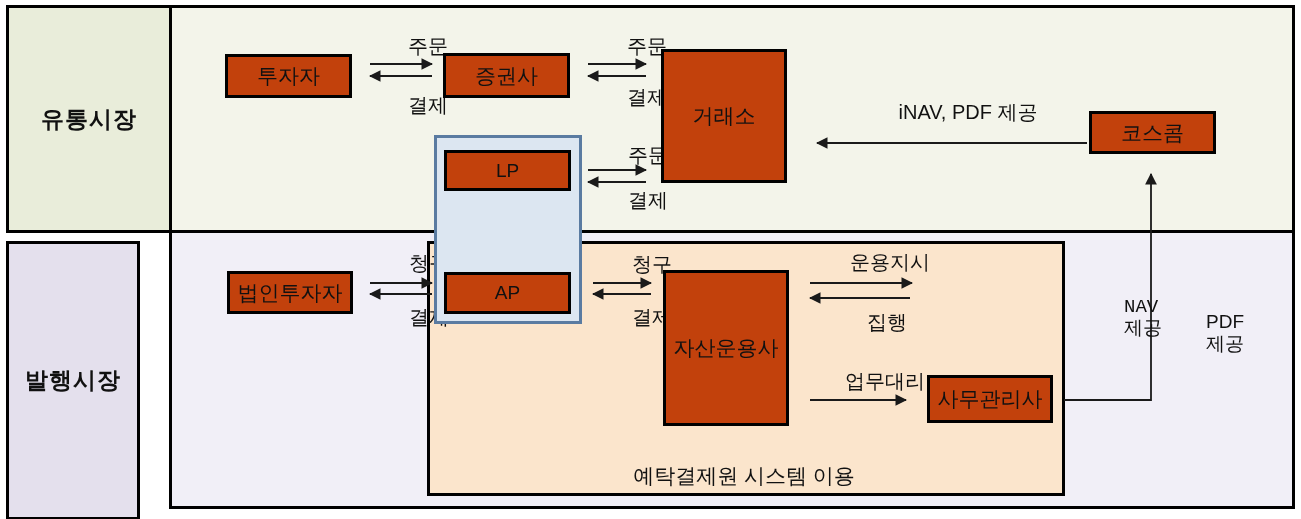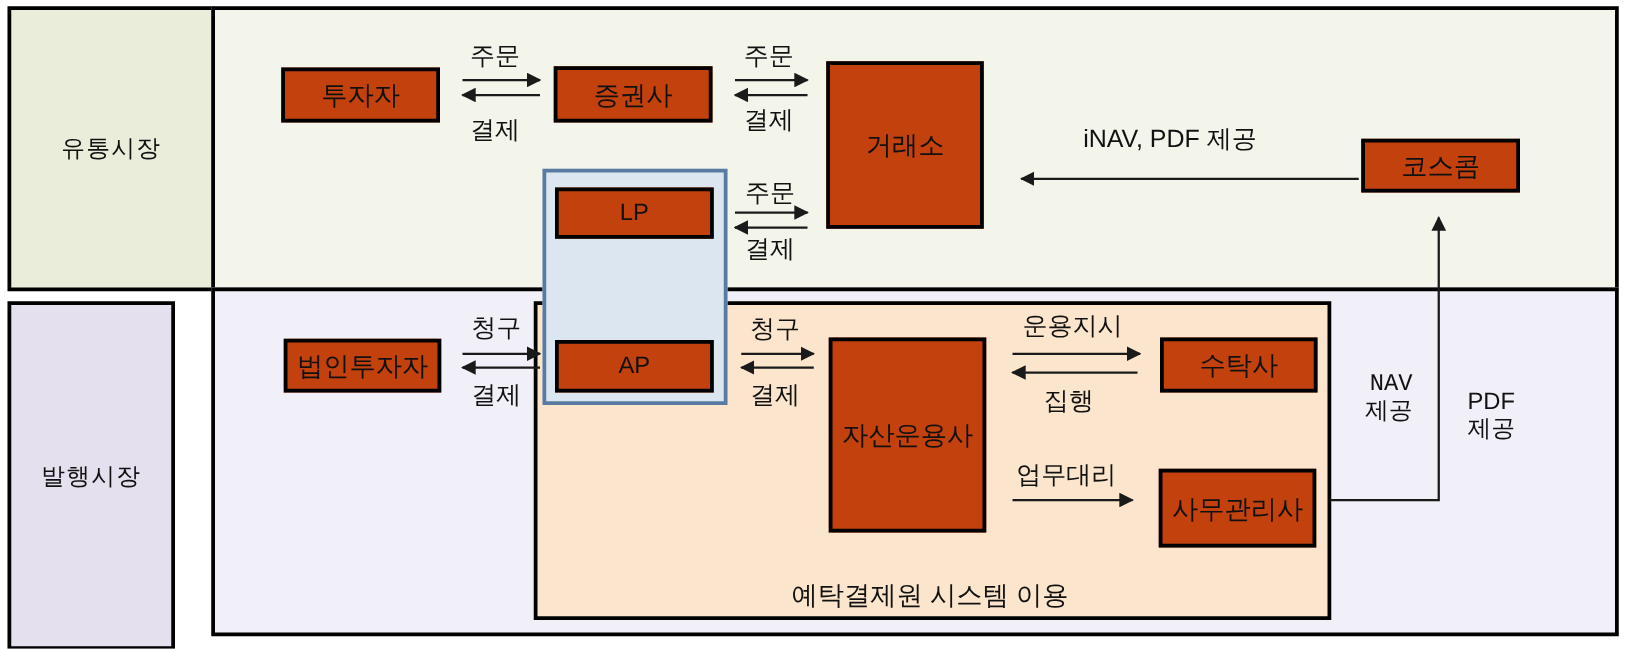--- a/index.html
+++ b/index.html
@@ -18,22 +18,22 @@
     border: 3px solid #000;
     display: flex;
     align-items: center;
     justify-content: center;
   }
   .cell-hdr-secondary { left: 6px;   top: 5px;   width: 166px;  height: 228px; background: var(--secondary-header-bg, #e9edda); z-index: 0; }
   .cell-body-secondary{ left: 169px; top: 5px;   width: 1126px; height: 228px; background: var(--secondary-body-bg, #f3f4ea);  z-index: 0; }
   .cell-hdr-primary   { left: 6px;   top: 241px; width: 134px;  height: 279px; background: var(--primary-header-bg, #e4e0ed);  z-index: 0; }
   .cell-body-primary  { left: 169px; top: 230px; width: 1126px; height: 279px; background: var(--primary-body-bg, #f1eff7);   z-index: 0; }
   .section-label {
-    font-size: 19px;
-    font-weight: normal;
+    font-size: 23px;
+    font-weight: bold;
     letter-spacing: 1px;
   }
   .panel-depository {
     position: absolute;
     left: 427px; top: 241px; width: 638px; height: 255px;
     box-sizing: border-box;
     border: 3px solid #000;
     background: var(--depository-bg, #fbe5cc);
     z-index: 1;
   }
@@ -54,22 +54,23 @@
     stroke: var(--arrow, #1a1a1a);
     stroke-width: 1.8;
     fill: none;
   }
   .flow-label {
     position: absolute;
     transform: translate(-50%, -50%);
     font-size: 20px;
     line-height: 1.15;
     white-space: pre-line;
-    text-align: right;
+    text-align: left;
     z-index: 3;
+    margin-left: 32px;
   }
   .node {
     position: absolute;
     box-sizing: border-box;
     background: #c2410c;
     border: 3px solid var(--box-border, #000);
     display: flex;
     align-items: center;
     justify-content: center;
     font-size: 21px;
@@ -145,16 +146,15 @@
   <div class="panel-lp-ap"></div>
 
   <div class="node" style="left:225px;  top:54px;  width:127px; height:44px;">투자자</div>
   <div class="node" style="left:443px;  top:53px;  width:127px; height:45px;">증권사</div>
   <div class="node" style="left:661px;  top:49px;  width:126px; height:134px;">거래소</div>
   <div class="node" style="left:444px;  top:150px; width:127px; height:41px; font-size:19px;">LP</div>
   <div class="node" style="left:1089px; top:111px; width:127px; height:43px;">코스콤</div>
   <div class="node" style="left:444px;  top:272px; width:127px; height:42px; font-size:19px;">AP</div>
   <div class="node" style="left:227px;  top:271px; width:126px; height:43px;">법인투자자</div>
   <div class="node" style="left:663px;  top:270px; width:126px; height:156px;font-family:Liberation Mono, monospace;">자산운용사</div>
-  <div class="node" style="left:928px;  top:270px; width:126px; height:44px;">수탁사</div>
-  <div class="node" style="left:927px;  top:375px; width:126px; height:63px;">사무관리사</div>
+  <div class="node" style="left:927px;  top:375px; width:126px; height:48px;">사무관리사</div>
 
 </div>
 
 </body></html>

